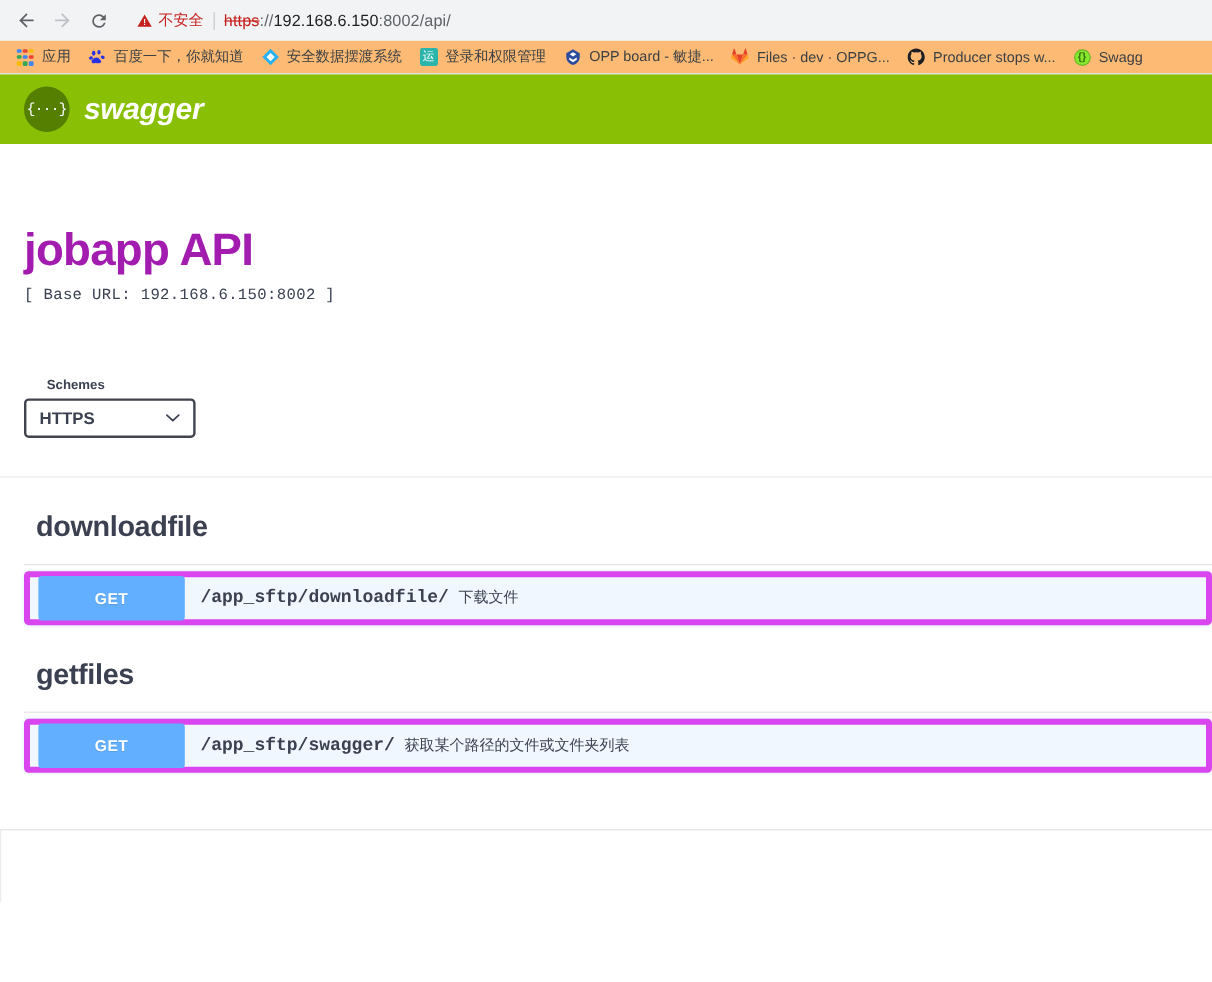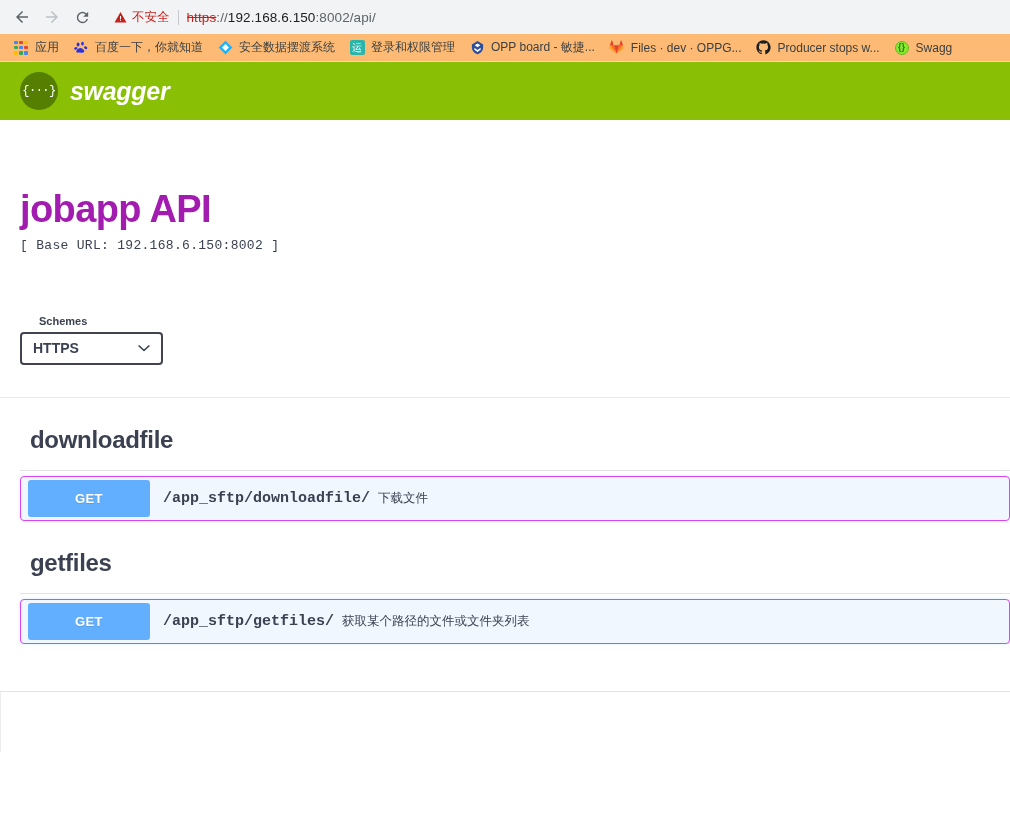--- a/index.html
+++ b/index.html
@@ -276,21 +276,21 @@
   .op-group-rule {
     height: 1px;
     background: #e3e3e3;
     margin-top: 16px;
     margin-right: -20px;
   }
   .op-row {
     margin-top: 5px;
     margin-right: -20px;
     background: #f0f7ff;
-    border: 1px solid #d946ef;
+    border: 5px solid #d946ef;
     border-radius: 4px;
     box-shadow: 0 0 3px rgba(97,175,254,0.25);
     height: 45px;
     display: flex;
     align-items: center;
     padding-left: 0;
   }
   .op-method {
     width: 122px;
     height: 37px;
@@ -502,21 +502,21 @@
         <span class="op-desc">下载文件</span>
       </div>
     </div>
 
     <div class="op-group">
       <div class="op-group-head">getfiles</div>
       <div class="op-group-rule"></div>
 
       <div class="op-row">
         <span class="op-method">GET</span>
-        <span class="op-path">/app_sftp/getfiles/</span>
+        <span class="op-path">/app_sftp/swagger/</span>
         <span class="op-desc">获取某个路径的文件或文件夹列表</span>
       </div>
     </div>
 
   </div>
 
   <div class="bottom-rule"></div>
   <div class="bottom-panel"></div>
 
 </div>

